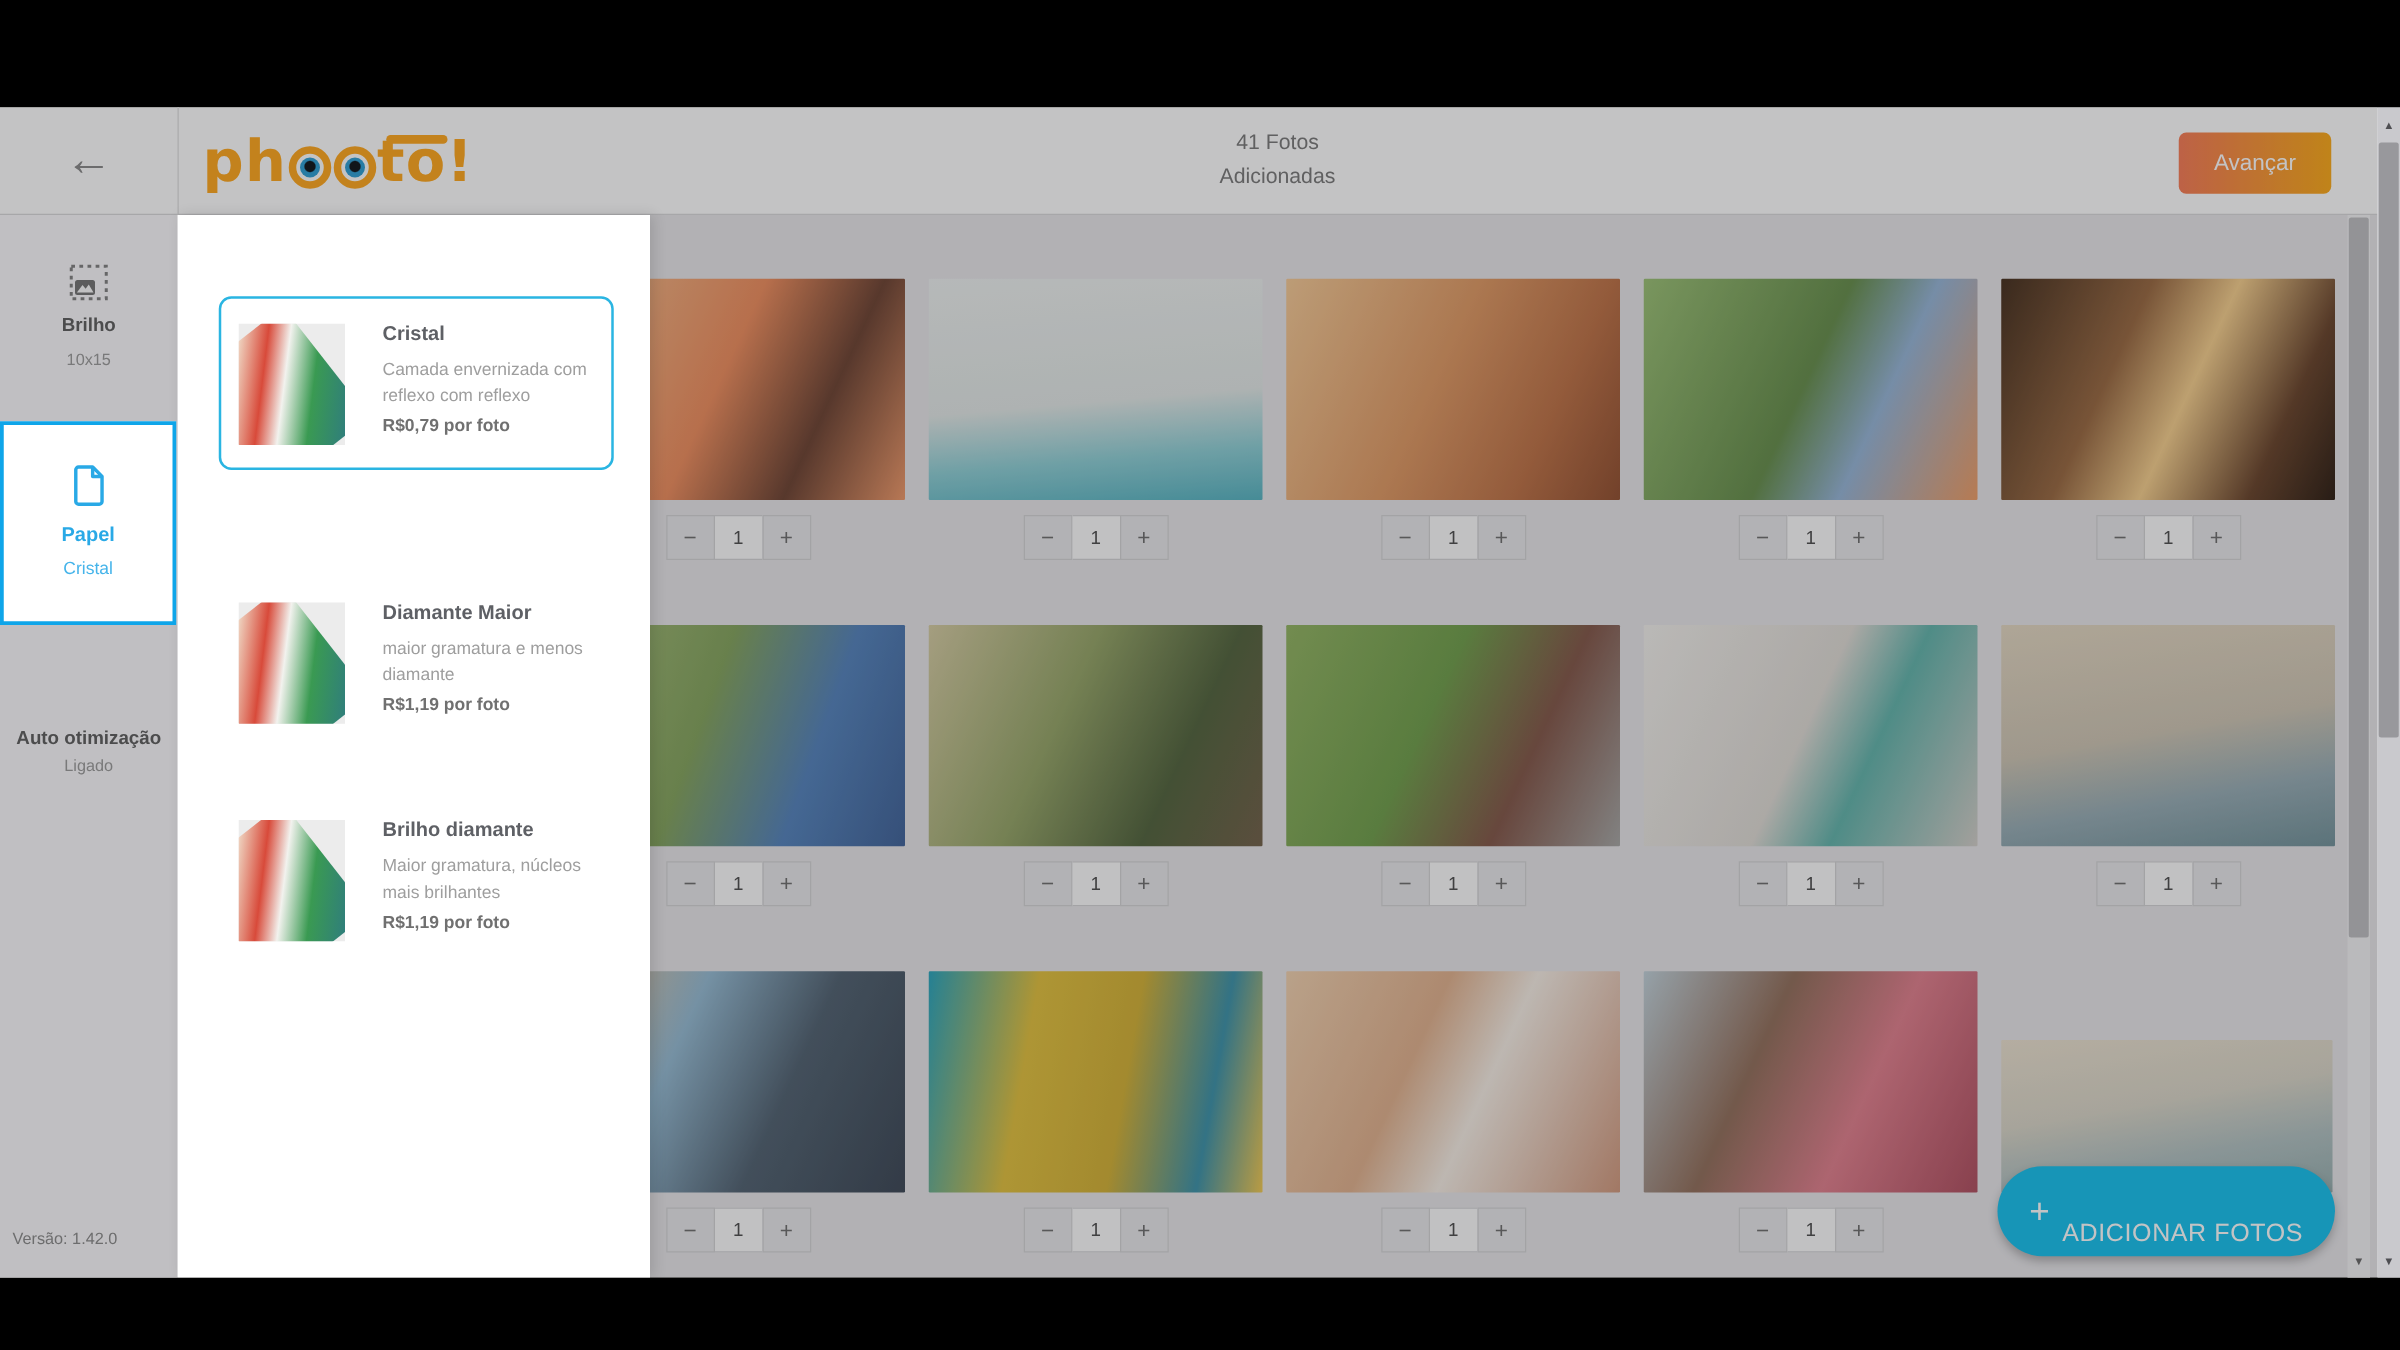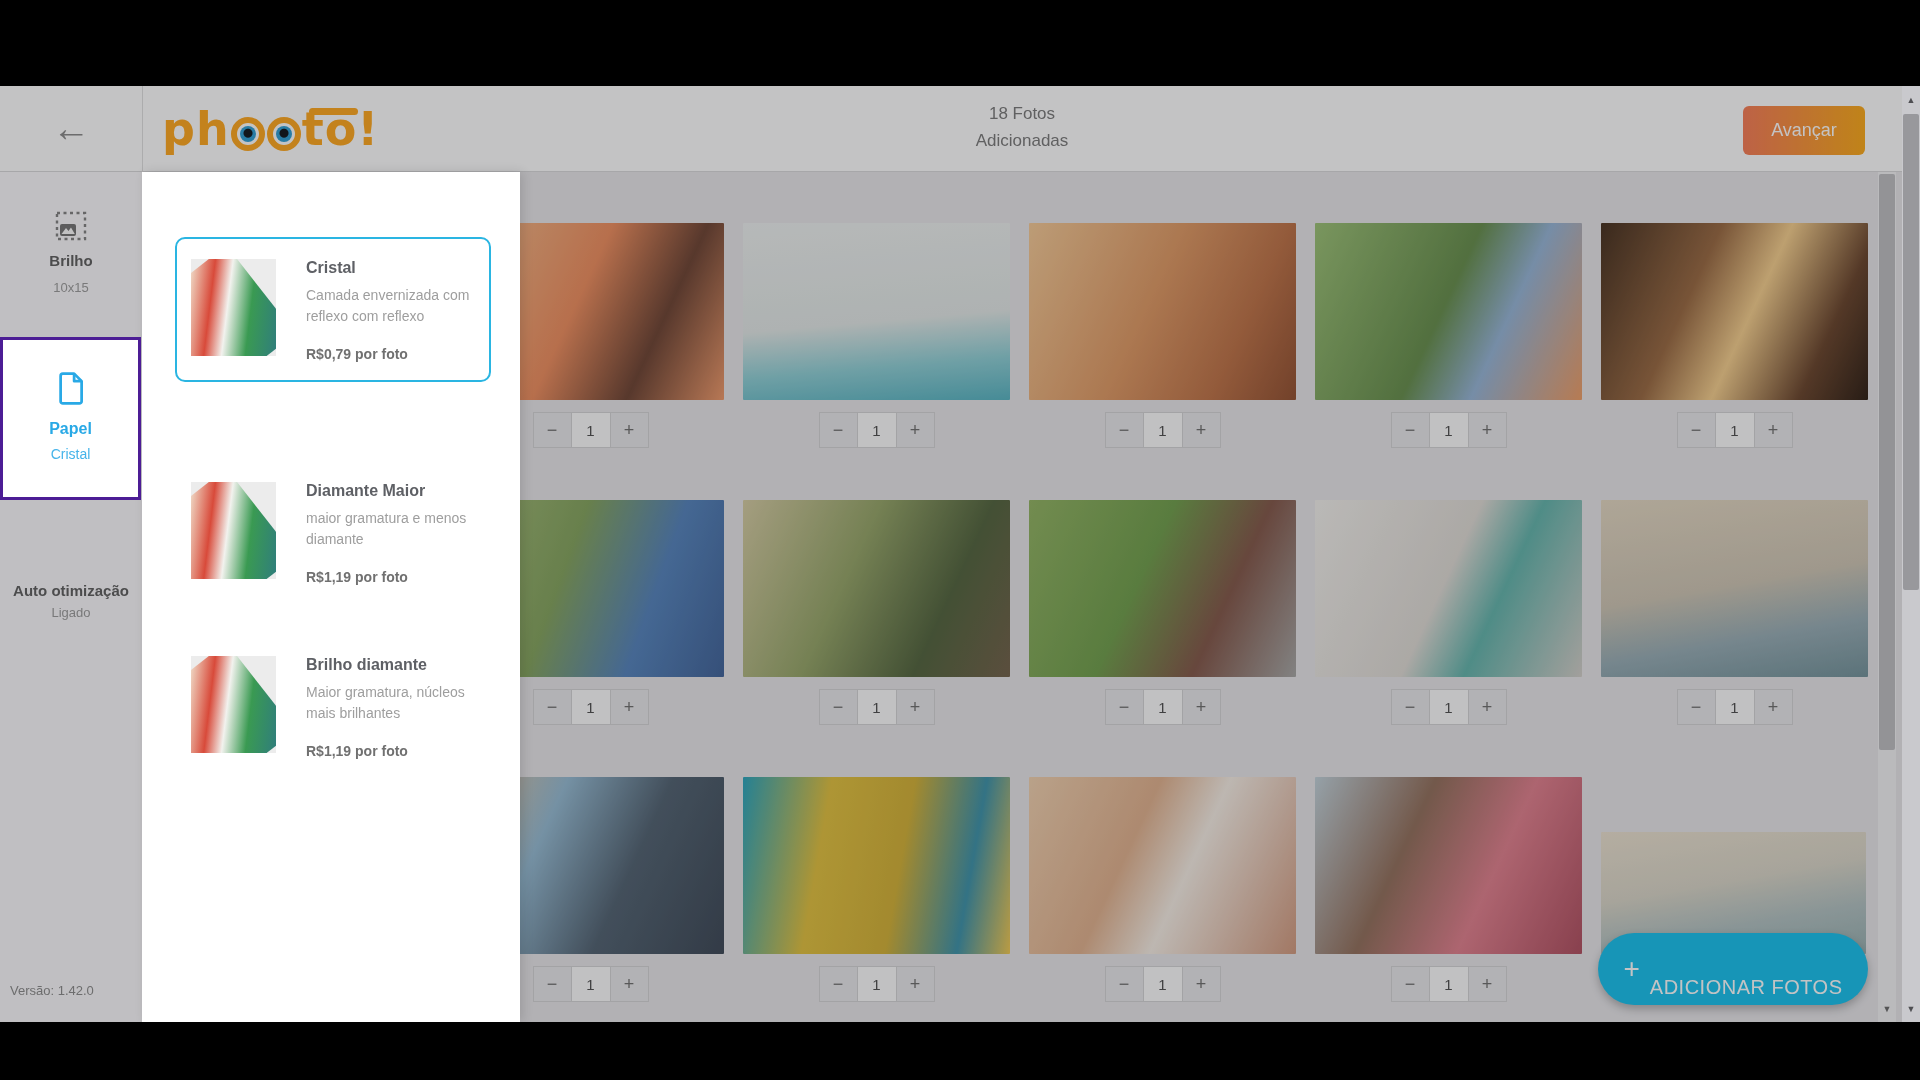--- a/index.html
+++ b/index.html
@@ -24,21 +24,21 @@
   #avancar{left:1743px;top:106px;width:122px;height:49px;border-radius:6px;
     background:linear-gradient(90deg,#f77c56,#fbaa19);display:flex;align-items:center;justify-content:center;
     color:#ffffff;font-size:18px;cursor:pointer;}
   
   #sidebar{left:0;top:172px;width:142px;height:850px;background:#fbfafc;}
   .side-label{position:absolute;left:0;width:142px;text-align:center;font-size:15px;font-weight:bold;color:#5f5f5f;}
   .side-value{position:absolute;left:0;width:142px;text-align:center;font-size:13px;color:#9b9b9b;}
   #tamanho-icon{left:55px;top:211px;}
   #version{left:10px;top:983px;font-size:13px;color:#8b8b8b;}
   
-  #papel-item{left:0;top:337px;width:135px;height:157px;background:#ffffff;border:3px solid #4c1d95;z-index:60;cursor:pointer;}
+  #papel-item{left:0;top:337px;width:135px;height:157px;background:#ffffff;border:3px solid #0ea5e9;z-index:60;cursor:pointer;}
   #papel-item .icon{position:absolute;left:0;width:135px;top:30px;text-align:center;}
   #papel-item .label{position:absolute;left:0;width:135px;top:80px;text-align:center;font-size:16px;font-weight:bold;color:#29a9e6;}
   #papel-item .value{position:absolute;left:0;width:135px;top:106px;text-align:center;font-size:14px;color:#45b4ea;}
   
   .cell{position:absolute;width:267px;}
   .photo{width:267px;height:177px;border-radius:1px;}
   .photo.short{width:265px;height:122px;margin-top:55px;}
   .stepper{width:116px;margin:12px auto 0;display:flex;}
   .stepper .btn{width:39px;height:36px;background:#e9e9eb;border:1px solid #d4d4d6;box-sizing:border-box;
     display:flex;align-items:center;justify-content:center;font-size:18px;color:#6f6f6f;cursor:pointer;}
@@ -68,21 +68,21 @@
     box-shadow:3px 0 10px rgba(0,0,0,0.12);}
   .paper-option{position:absolute;left:33px;width:316px;display:flex;box-sizing:border-box;
     padding:20px 14px 18px 14px;border:2px solid transparent;border-radius:10px;cursor:pointer;}
   .paper-option.selected{border-color:#2ab5e2;}
   .thumb{width:85px;height:97px;background:#ececec;overflow:hidden;position:relative;flex:none;}
   .thumb .print{position:absolute;left:-16px;top:4px;width:96px;height:112px;transform:rotate(-38deg);
     background:linear-gradient(135deg,#e8a050,#f2ead6 22%,#d84a3a 40%,#f2f2ee 52%,#3a9a52 68%,#2a6f92 100%);}
   .opt-text{margin-left:30px;width:168px;}
   .opt-title{font-size:16px;font-weight:bold;color:#5e6065;margin-bottom:8px;}
   .opt-desc{font-size:14px;color:#9e9e9e;line-height:21px;}
-  .opt-price{font-size:14px;font-weight:bold;color:#707070;margin-top:19px;}
+  .opt-price{font-size:14px;font-weight:bold;color:#707070;margin-top:5px;}
 </style>
 </head>
 <body>
 
 <div id="app-bg" class="abs"></div>
 
 <div id="header" class="abs"></div>
 <div id="back-btn" class="abs">
     <span>←</span>
   </div>
@@ -93,21 +93,21 @@
       <span class="iris"></span>
     </span>
     <span class="eye">
       <span class="iris"></span>
     </span>
     <span>t</span>
     <span class="obar">o</span>
     <span>!</span>
 </div>
 <div id="counter" class="abs">
-  <div>18 Fotos</div>
+  <div>41 Fotos</div>
   <div>Adicionadas</div>
 </div>
 <div id="avancar" class="abs">Avançar</div>
 
 <div id="sidebar" class="abs"></div>
 <svg id="tamanho-icon" class="abs" width="32" height="30" viewBox="0 0 32 30">
   <rect x="2" y="2" width="28" height="26" fill="none" stroke="#828282" stroke-width="2.4" stroke-dasharray="3 3.5"></rect>
   <rect x="5" y="13" width="16" height="12" rx="2" fill="#747474"></rect>
   <path d="M6.5 23 L11 17 L13.5 20 L16 16.5 L19.8 23 Z" fill="#fdfdfd"></path>
 </svg>

